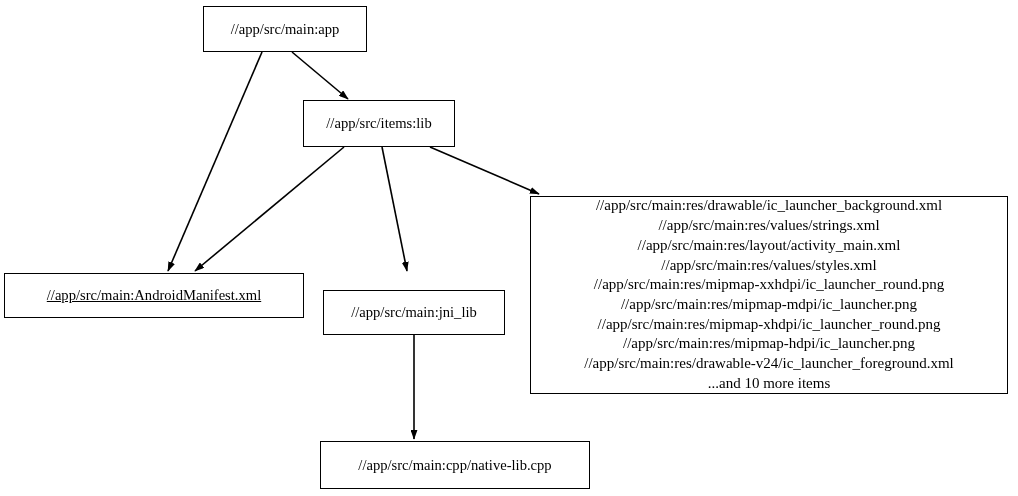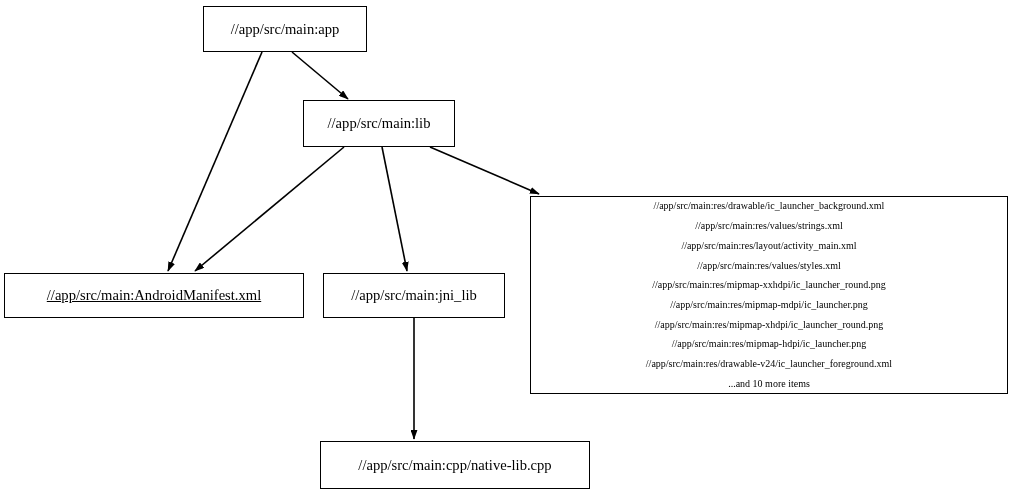--- a/index.html
+++ b/index.html
@@ -44,27 +44,27 @@
     white-space: nowrap;
   }
   .node-label {
     display: block;
     width: 100%;
     text-align: center;
   }
   .node-multiline {
     white-space: pre;
     line-height: 19.7px;
-    font-size: 10px;
+    font-size: 15px;
   }
   
   #node-app        { left: 203px; top: 6px;   width: 164px; height: 46px; }
   #node-lib        { left: 303px; top: 100px; width: 152px; height: 47px; }
   #node-manifest   { left: 4px;   top: 273px; width: 300px; height: 45px; text-decoration: underline; }
-  #node-jni        { left: 323px; top: 273px; width: 182px; height: 45px; }
+  #node-jni        { left: 323px; top: 290px; width: 182px; height: 45px; }
   #node-res        { left: 530px; top: 196px; width: 478px; height: 198px; }
   #node-native     { left: 280px; top: 441px; width: 270px; height: 48px; margin-left: 40px; }
 </style>
 </head>
 <body>
 
 <div id="graph-root">
 
   <svg class="edge-layer" viewBox="0 0 1018 496" width="1018" height="496" xmlns="http://www.w3.org/2000/svg">
     <defs>
@@ -84,21 +84,21 @@
     <line x1="430" y1="147" x2="539" y2="194" stroke="#000000" stroke-width="1.6" marker-end="url(#arrowhead)"></line>
 
     <line x1="414" y1="318" x2="414" y2="439" stroke="#000000" stroke-width="1.6" marker-end="url(#arrowhead)"></line>
   </svg>
 
   <div class="node" id="node-app">
     <span class="node-label">//app/src/main:app</span>
   </div>
 
   <div class="node" id="node-lib">
-    <span class="node-label">//app/src/main:lib</span>
+    <span class="node-label">//app/src/items:lib</span>
   </div>
 
   <div class="node" id="node-manifest">
     <span class="node-label">//app/src/main:AndroidManifest.xml</span>
   </div>
 
   <div class="node" id="node-jni">
     <span class="node-label">//app/src/main:jni_lib</span>
   </div>
 

